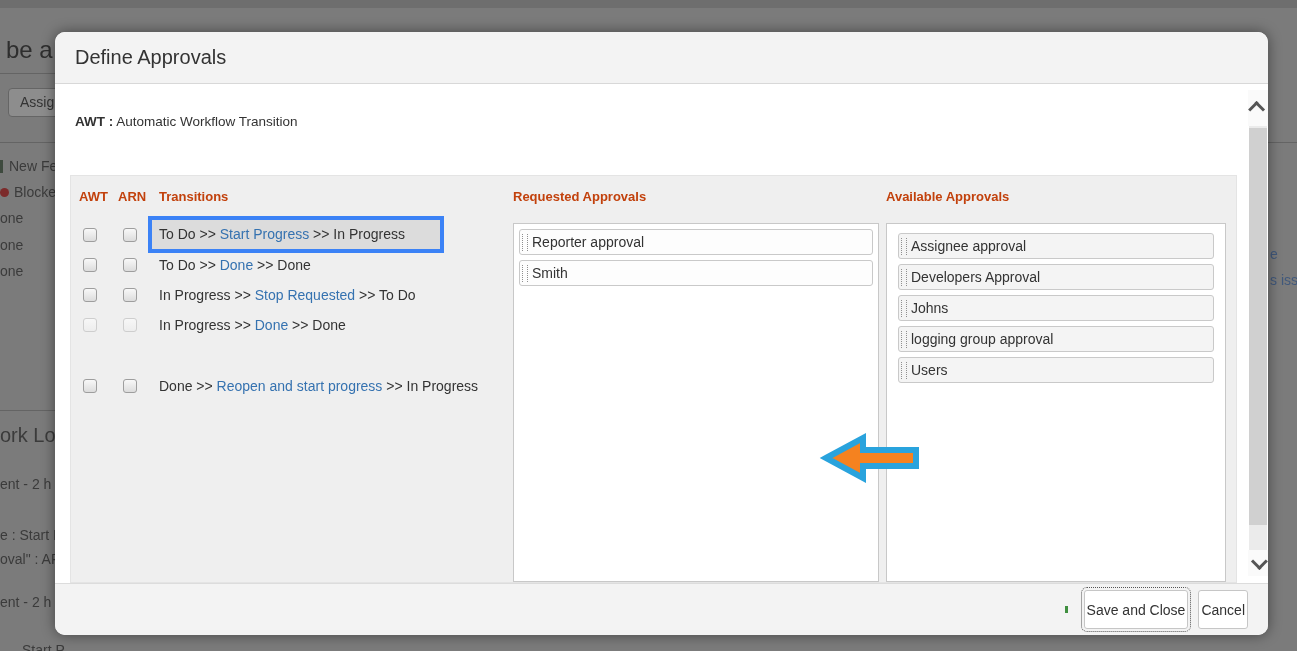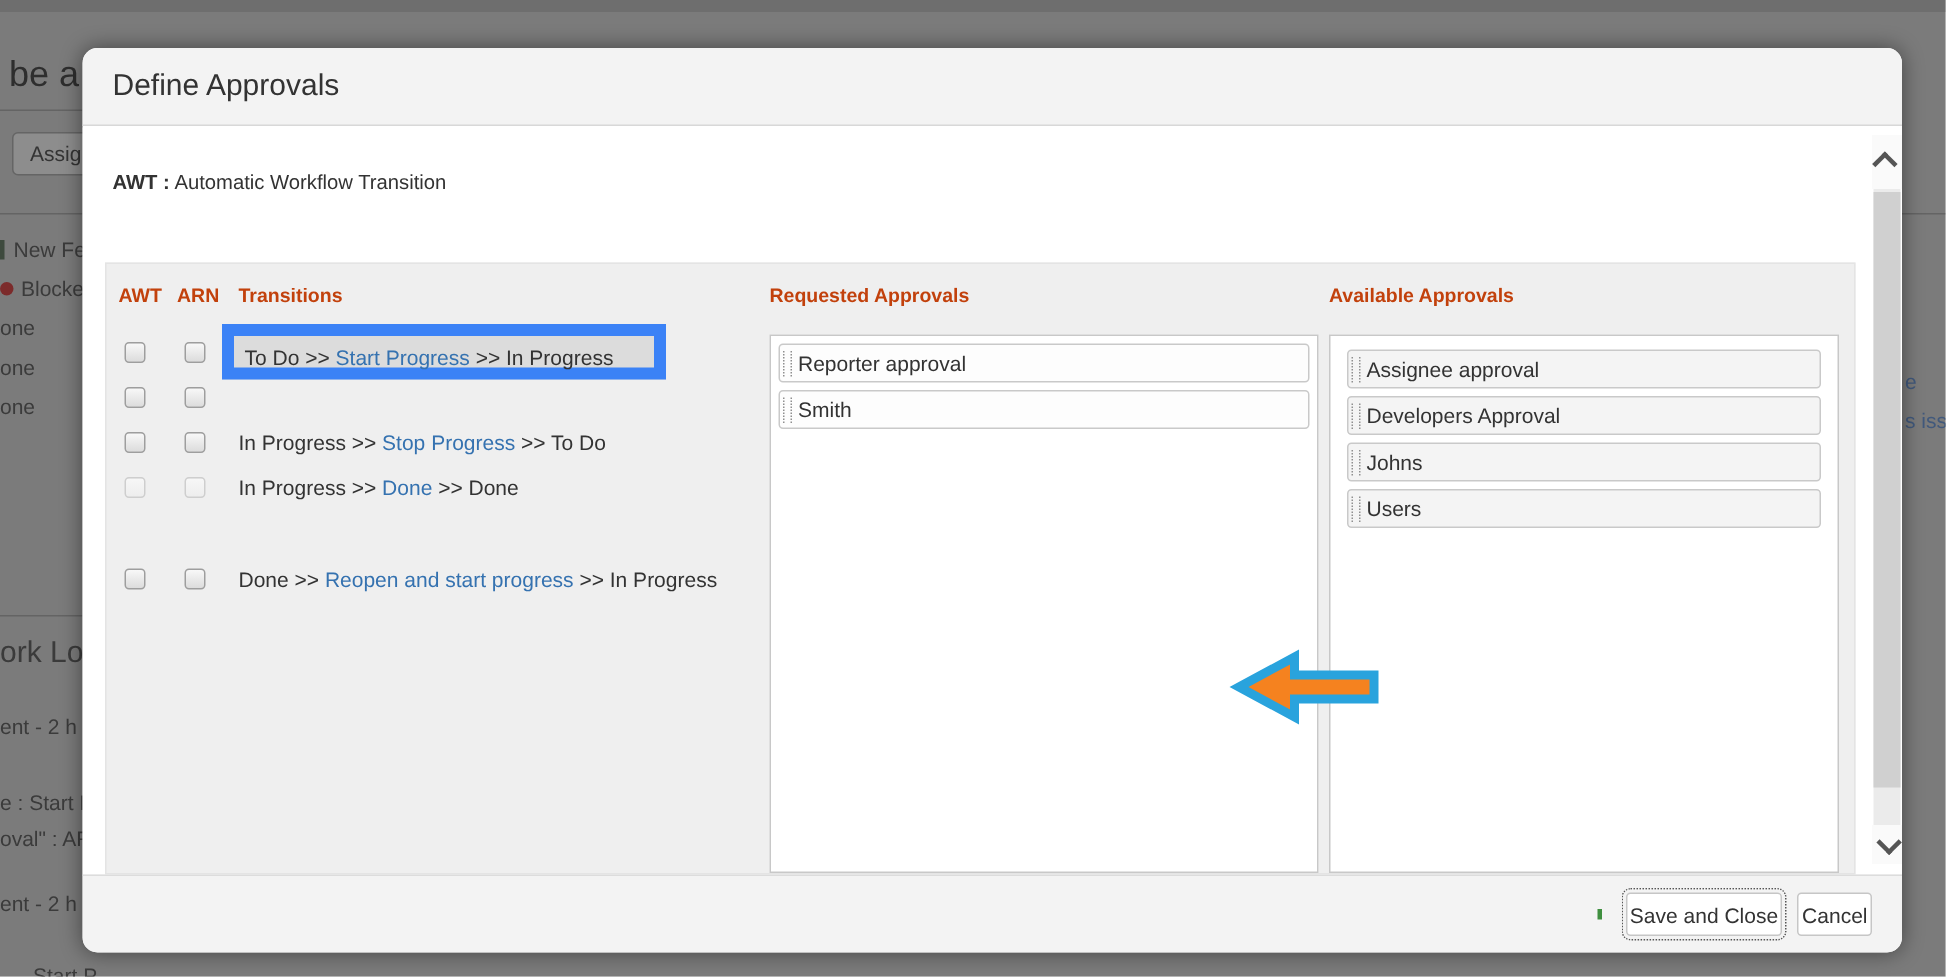--- a/index.html
+++ b/index.html
@@ -41,21 +41,21 @@
   .col-head{position:absolute;top:13px;font-weight:bold;font-size:13px;color:#c2410c;white-space:nowrap;}
   .h-awt{left:8px;}  .h-arn{left:47px;} .h-trans{left:88px;}
   .h-req{left:442px;} .h-avail{left:815px;}
 
   .t-row{position:absolute;left:0;width:440px;height:30px;}
   .t-row input{position:absolute;top:8px;}
   .cb1{left:12px;} .cb2{left:52px;}
   .t-text{position:absolute;left:88px;top:0;line-height:30px;font-size:14px;
           color:#333;white-space:nowrap;}
   .hl-box{position:absolute;left:77px;top:-4px;width:296px;height:37px;
-          box-sizing:border-box;border:8px solid #3b82f6;background:#dcdcdc;
+          box-sizing:border-box;border:4px solid #3b82f6;background:#dcdcdc;
           line-height:29px;padding-left:7px;font-size:14px;color:#333;white-space:nowrap;}
   .tlink{color:#3572b0;cursor:pointer;}
   input[type=checkbox]{appearance:none;-webkit-appearance:none;width:14px;height:14px;
           border:1px solid #9e9e9e;border-radius:3px;margin:0;
           background:linear-gradient(#f8f8f8,#dcdcdc);}
   input[type=checkbox].dim{border-color:#cecece;background:linear-gradient(#f7f7f7,#ededed);}
 
   .list-box{position:absolute;top:47px;height:359px;background:#fff;
             border:1px solid #c8c8c8;box-sizing:border-box;}
   .req-box{left:442px;width:366px;padding:5px;}
@@ -79,21 +79,21 @@
   .chev-up{transform:rotate(45deg) translateY(2px);}
   .chev-down{transform:rotate(225deg) translateY(2px);}
   .sb-track{position:absolute;left:1px;top:36px;bottom:26px;width:18px;background:#ebebeb;}
   .sb-thumb{position:absolute;left:1px;top:38px;width:18px;height:397px;background:#d0d0d0;}
 
   
   .modal-footer{left:0;bottom:0;right:0;height:52px;background:#f3f3f3;
                 border-top:1px solid #dcdcdc;box-sizing:border-box;
                 display:flex;align-items:center;justify-content:flex-end;
                 gap:10px;padding-right:20px;}
-  .btn{height:29px;padding:0 2px;background:#fff;border:1px solid #c6c6c6;
+  .btn{height:39px;padding:0 2px;background:#fff;border:1px solid #c6c6c6;
        border-radius:3px;font-size:14px;color:#333;font-family:"Liberation Sans",sans-serif;
        cursor:pointer;text-align:center;}
   .btn-save{outline:1px dotted #555;outline-offset:2px;}
   .green-tick{width:3px;height:7px;background:#3f8f3f;margin-right:6px;}
 </style>
 </head>
 <body>
 
 <div class="abs bg-topbar"></div>
 
@@ -142,26 +142,27 @@
 
       <div class="t-row" style="top:44px;">
         <input type="checkbox" class="cb1" style="">
         <input type="checkbox" class="cb2" style="">
         <div class="hl-box"><span>To Do</span> <span>&gt;&gt;</span> <span class="tlink">Start Progress</span> <span>&gt;&gt;</span> <span>In Progress</span></div>
       </div>
 
       <div class="t-row" style="top:74px;">
         <input type="checkbox" class="cb1" style="">
         <input type="checkbox" class="cb2" style="">
+        <div class="t-text"><span>To Do</span> <span>&gt;&gt;</span> <span class="tlink">Done</span> <span>&gt;&gt;</span> <span>Done</span></div>
       </div>
 
       <div class="t-row" style="top:104px;">
         <input type="checkbox" class="cb1" style="">
         <input type="checkbox" class="cb2" style="">
-        <div class="t-text"><span>In Progress</span> <span>&gt;&gt;</span> <span class="tlink">Stop Progress</span> <span>&gt;&gt;</span> <span>To Do</span></div>
+        <div class="t-text"><span>In Progress</span> <span>&gt;&gt;</span> <span class="tlink">Stop Requested</span> <span>&gt;&gt;</span> <span>To Do</span></div>
       </div>
 
       <div class="t-row" style="top:134px;">
         <input type="checkbox" class="cb1 dim" disabled="" style="">
         <input type="checkbox" class="cb2 dim" disabled="" style="">
         <div class="t-text"><span>In Progress</span> <span>&gt;&gt;</span> <span class="tlink">Done</span> <span>&gt;&gt;</span> <span>Done</span></div>
       </div>
 
 
       <div class="t-row" style="top:195px;">
@@ -186,20 +187,24 @@
             <span class="handle"></span>
             <span>Assignee approval</span>
           </div>
         <div class="appr-item">
             <span class="handle"></span>
             <span>Developers Approval</span>
           </div>
         <div class="appr-item">
             <span class="handle"></span>
             <span>Johns</span>
+          </div>
+        <div class="appr-item">
+            <span class="handle"></span>
+            <span>logging group approval</span>
           </div>
         <div class="appr-item">
             <span class="handle"></span>
             <span>Users</span>
           </div>
       </div>
 
       <svg class="abs arrow-note" width="100" height="54" viewBox="0 0 100 54">
         <polygon points="5,27 42,7 42,19 95,19 95,35 42,35 42,47" stroke-width="6" stroke-linejoin="miter" stroke="#29A3DD" fill="#F5821F"></polygon>
       </svg>

